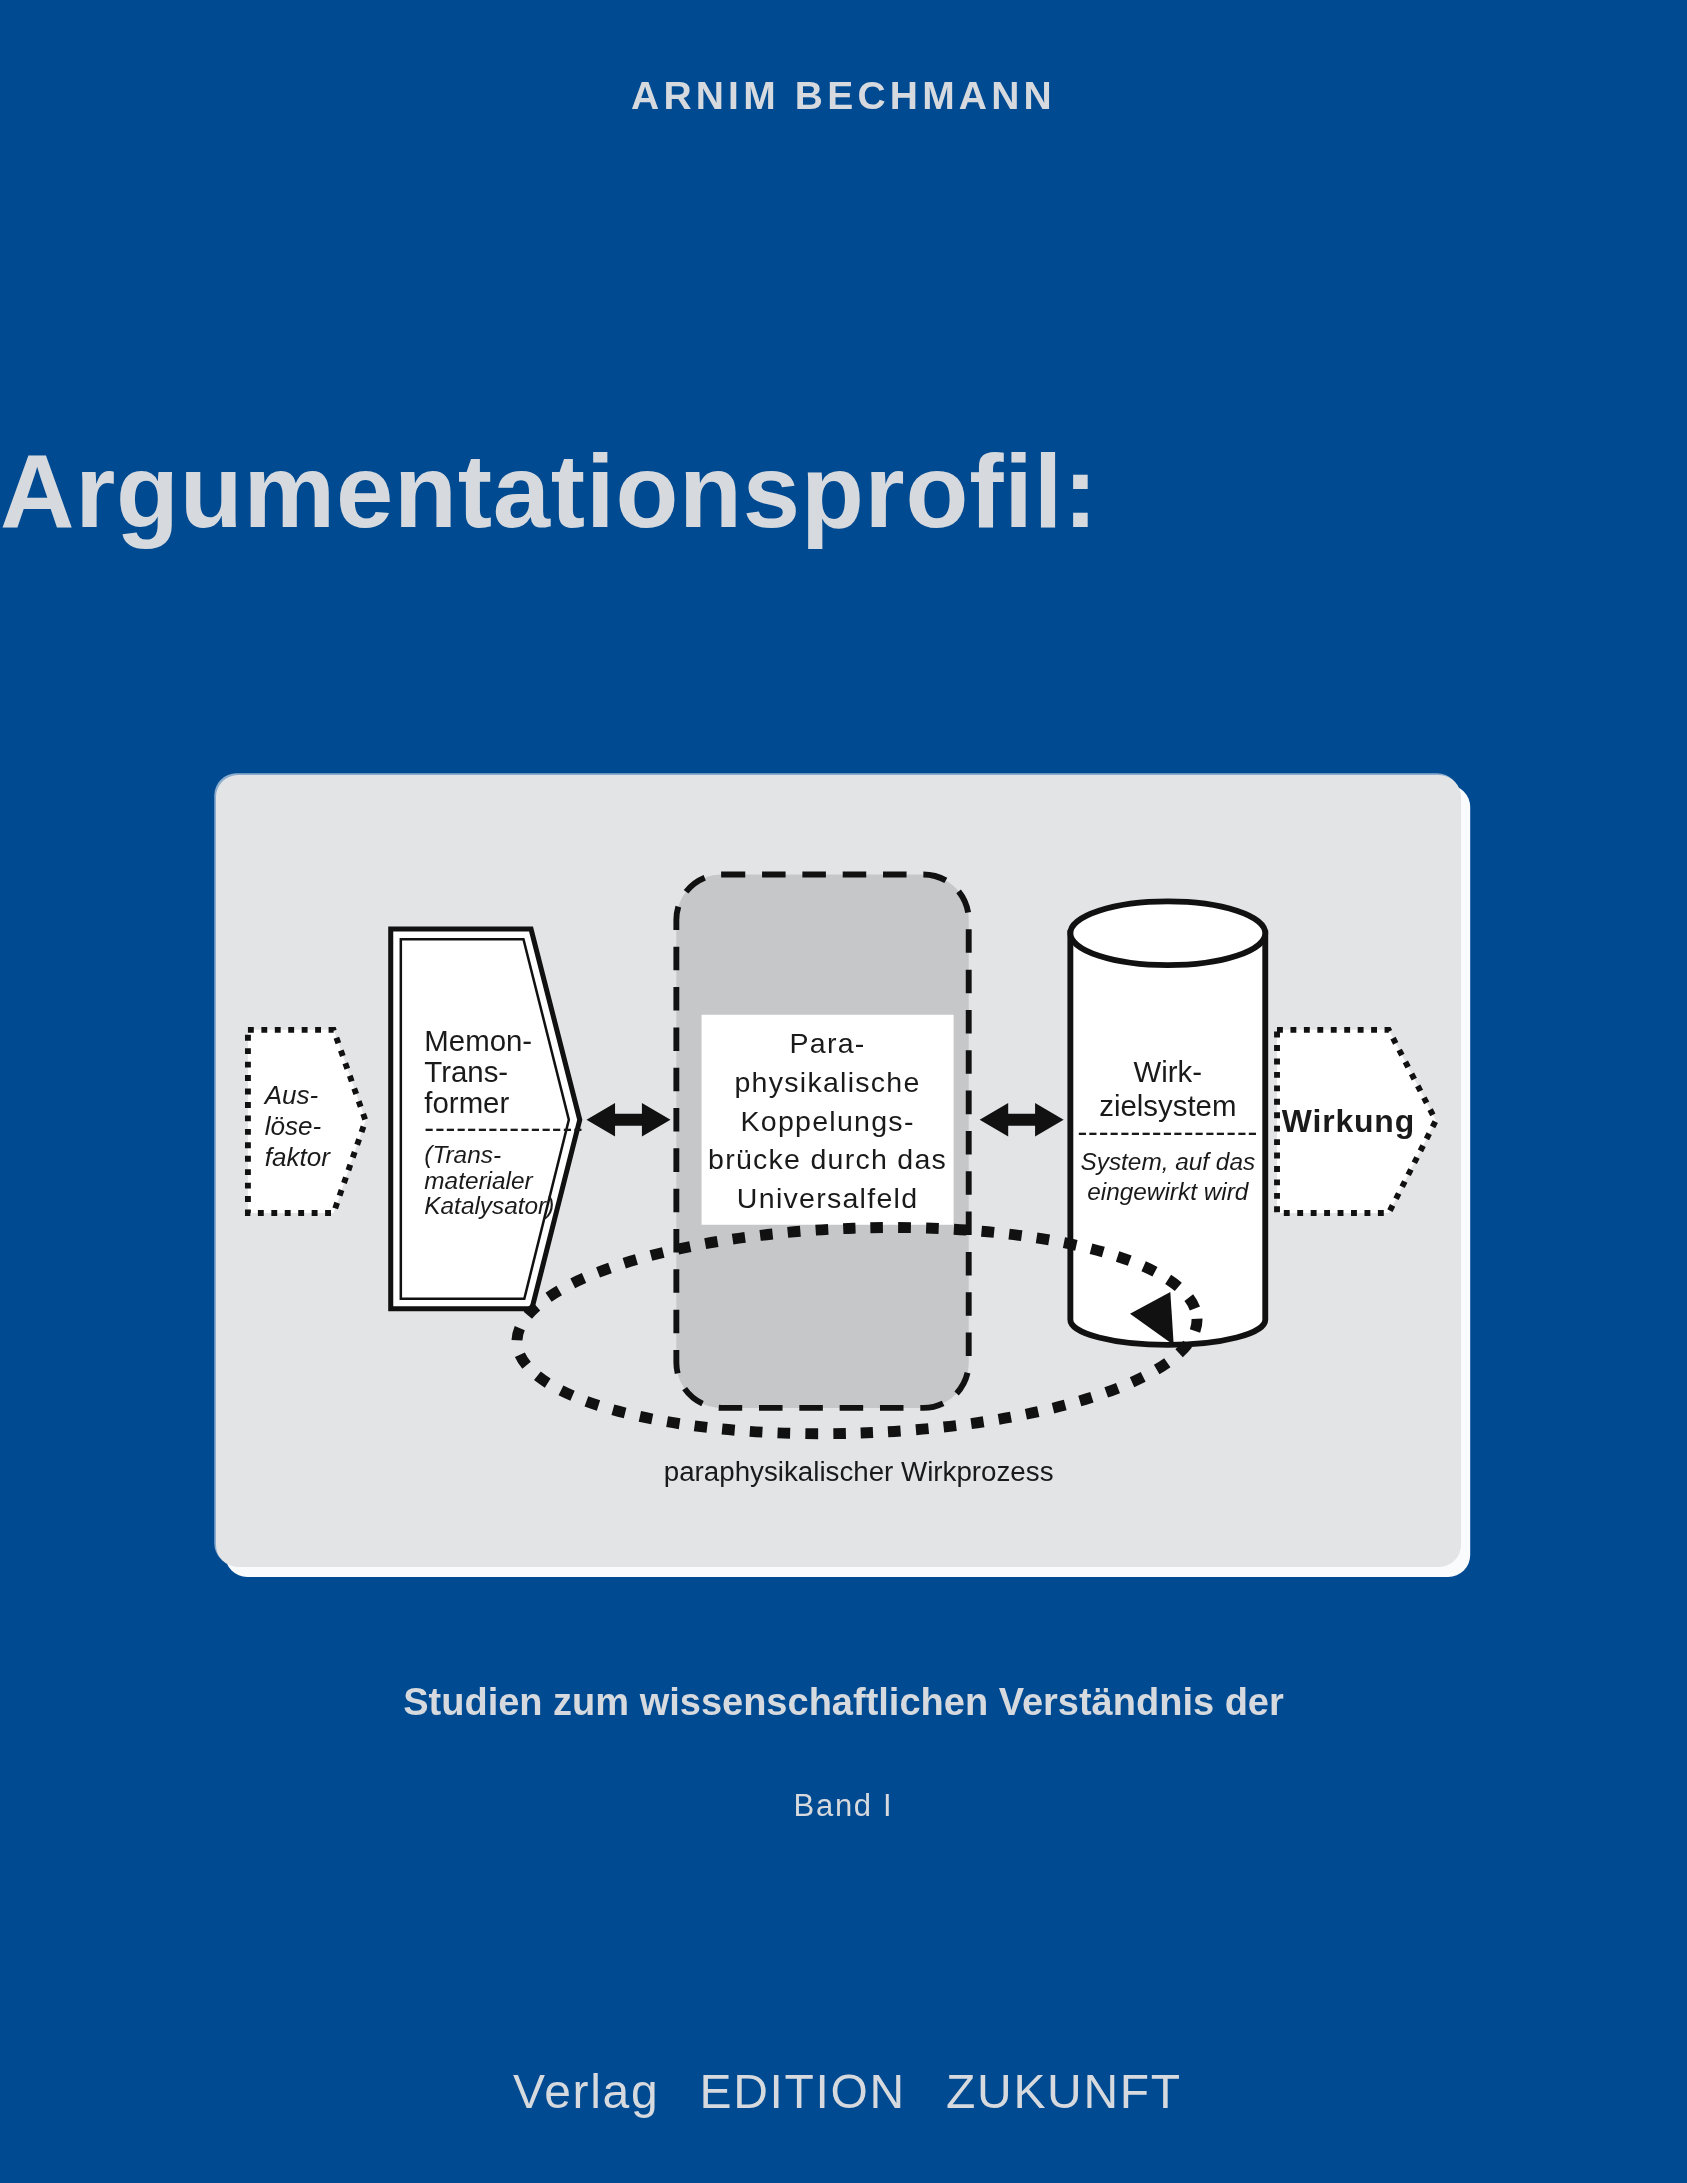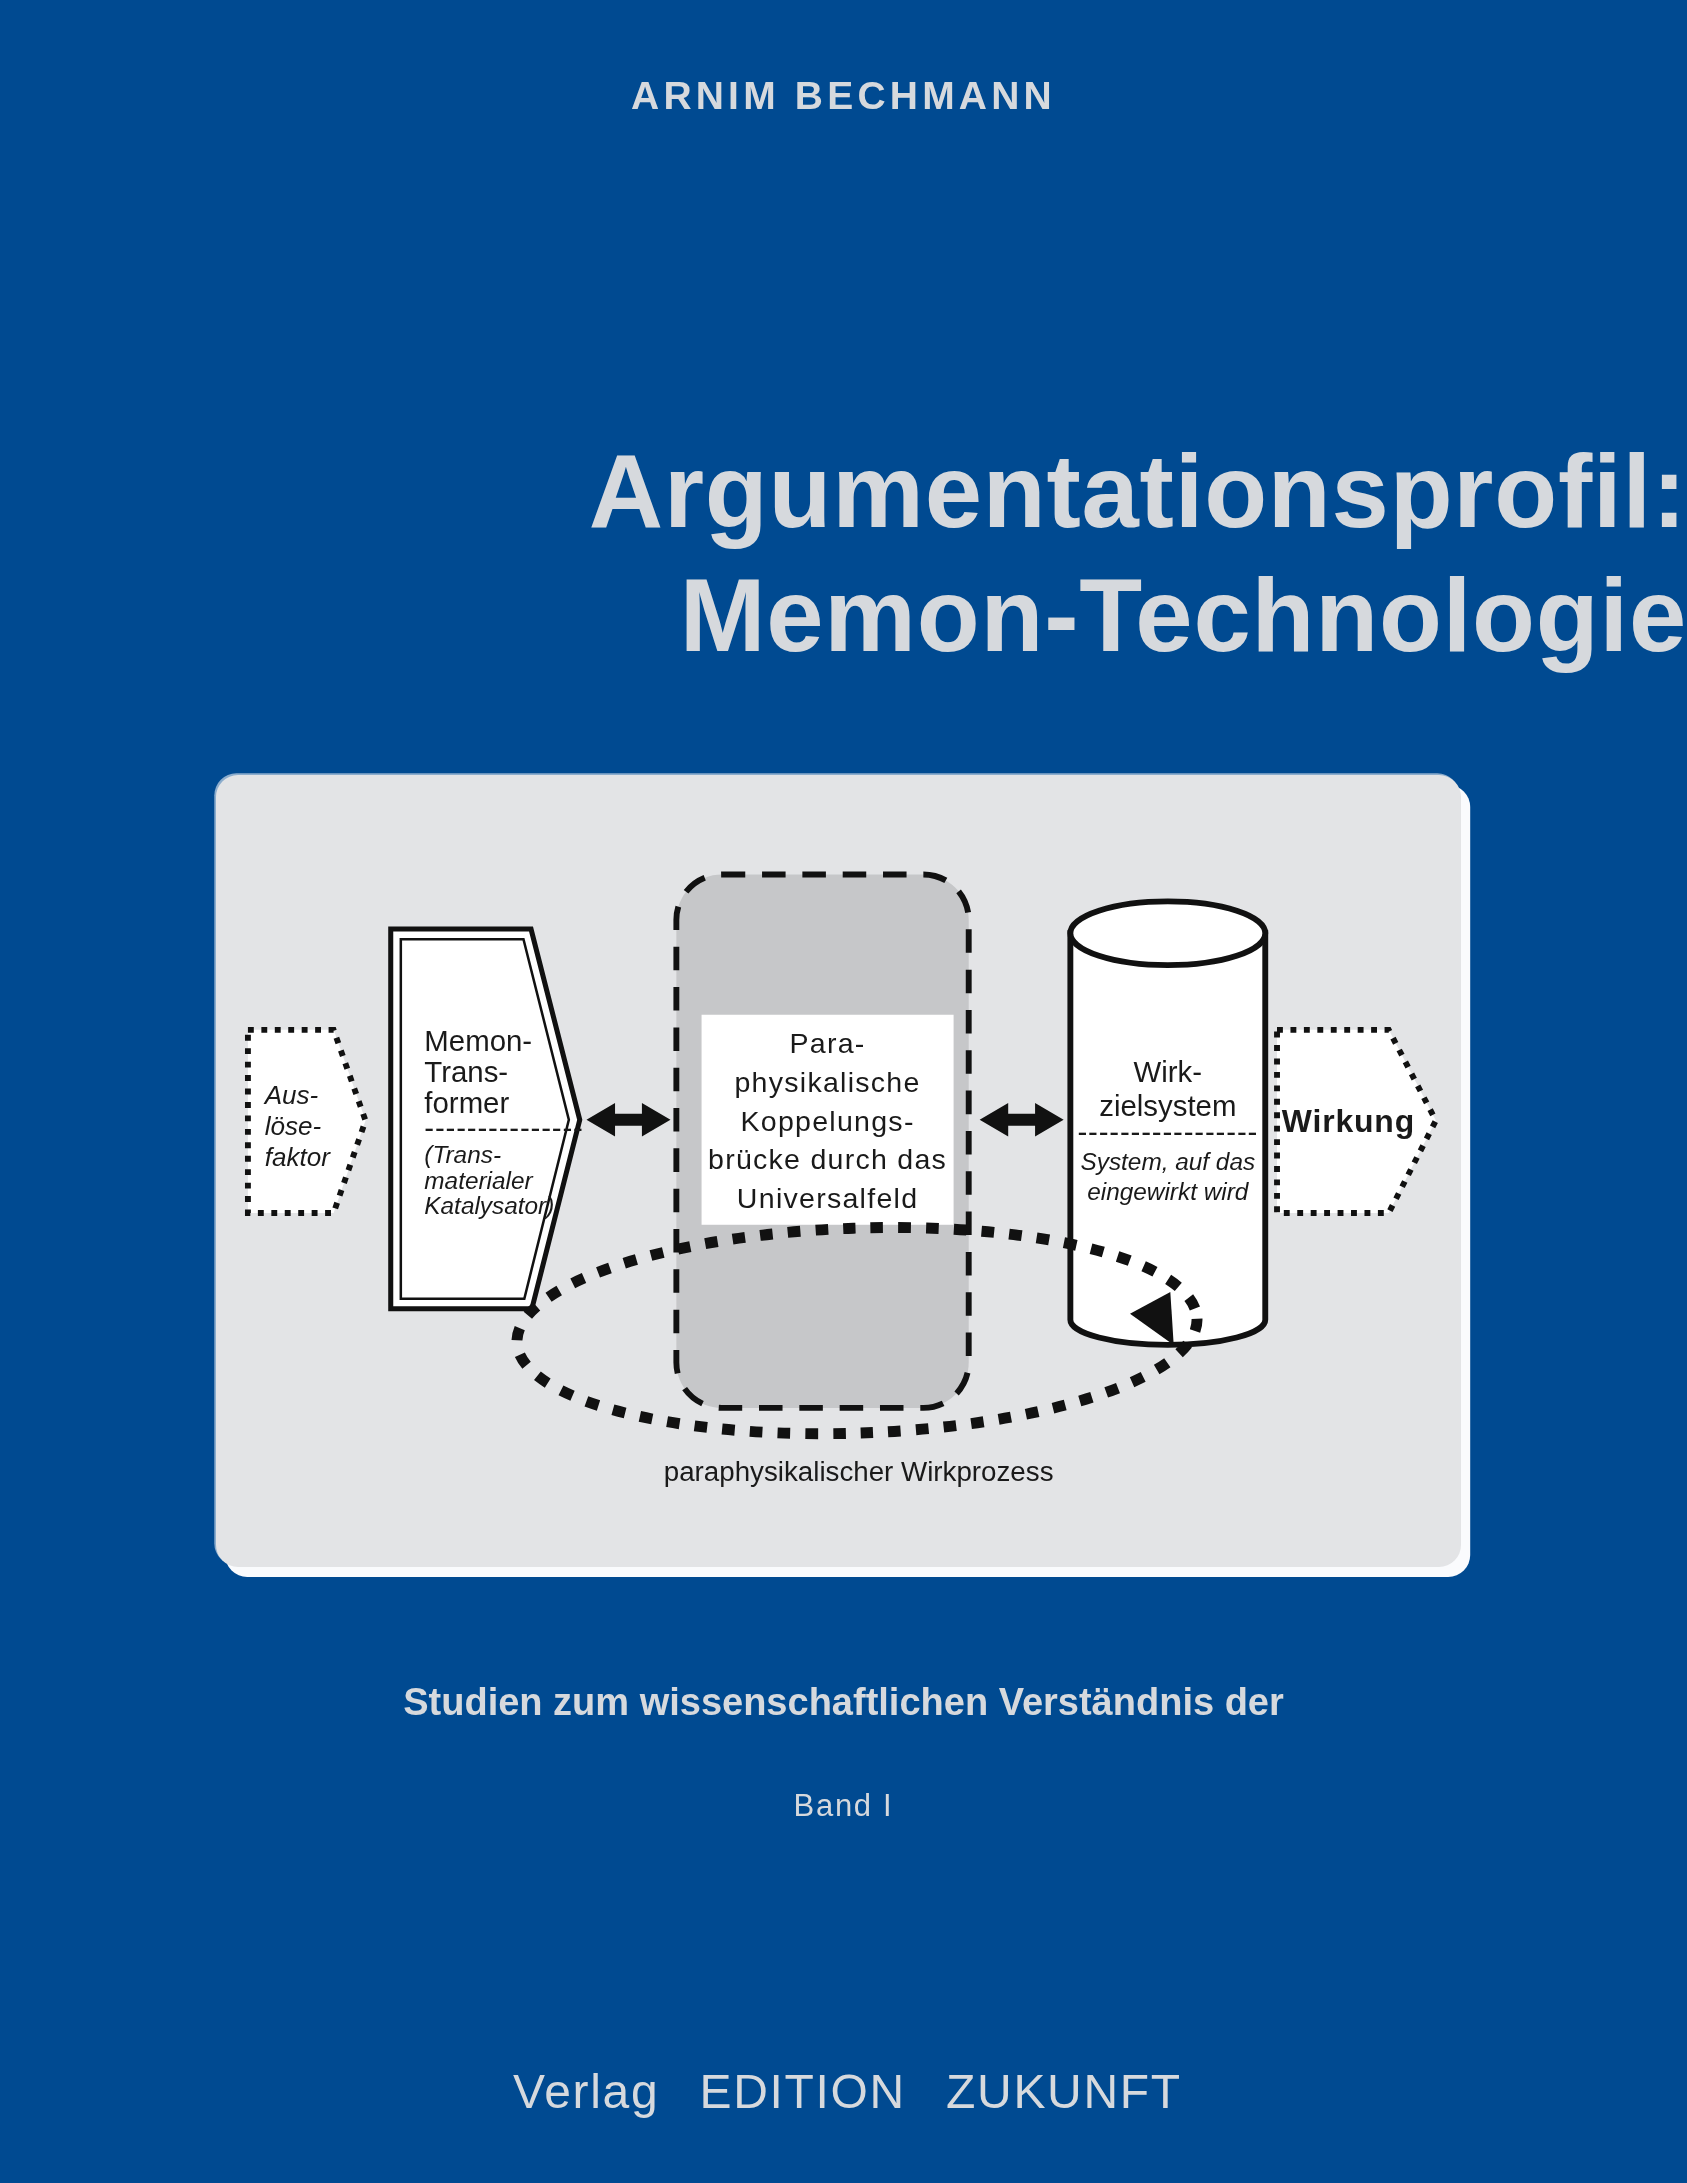--- a/index.html
+++ b/index.html
@@ -20,21 +20,21 @@
     overflow:hidden;
   }
   .author{
     position:absolute;top:74px;left:0;width:100%;
     text-align:center;
     font-size:39px;font-weight:bold;letter-spacing:4.2px;
     color:var(--c-light_text);
   }
   .title{
     position:absolute;top:430px;left:0;width:100%;
-    text-align:right;
+    text-align:left;
     font-size:103px;font-weight:bold;line-height:1.2;letter-spacing:0.8px;
     color:var(--c-light_text);
   }
   .panel{
     position:absolute;left:216px;top:775px;width:1245px;height:792px;
     background:var(--c-panel_gray);
     border-radius:22px;
     box-shadow:9.2px 10px 0 var(--c-panel_edge), -1.7px -1.7px 0 rgba(255,255,255,.55);
   }
   .panel svg{position:absolute;left:0;top:0;width:100%;height:100%;display:block;}
@@ -77,21 +77,20 @@
   .t-dash{font-size:35px;letter-spacing:1px;}
   .anchor-mid{text-anchor:middle;}
 </style>
 </head>
 <body>
 
 <div class="author">ARNIM BECHMANN</div>
 
 <h1 class="title">
   <span>Argumentationsprofil:</span><br>
-  <span>Memon-Technologie</span>
 </h1>
 
 <div class="panel">
   <svg viewBox="0 0 1482 942" aria-hidden="true">
 
     <rect x="548" y="118" width="348" height="635" rx="54" class="gray-box"></rect>
     <rect x="578" y="285" width="300" height="250" class="white-rect"></rect>
     <g>
       <text x="728" y="331" class="t-mid anchor-mid">Para-</text>
       <text x="728" y="377" class="t-mid anchor-mid">physikalische</text>

